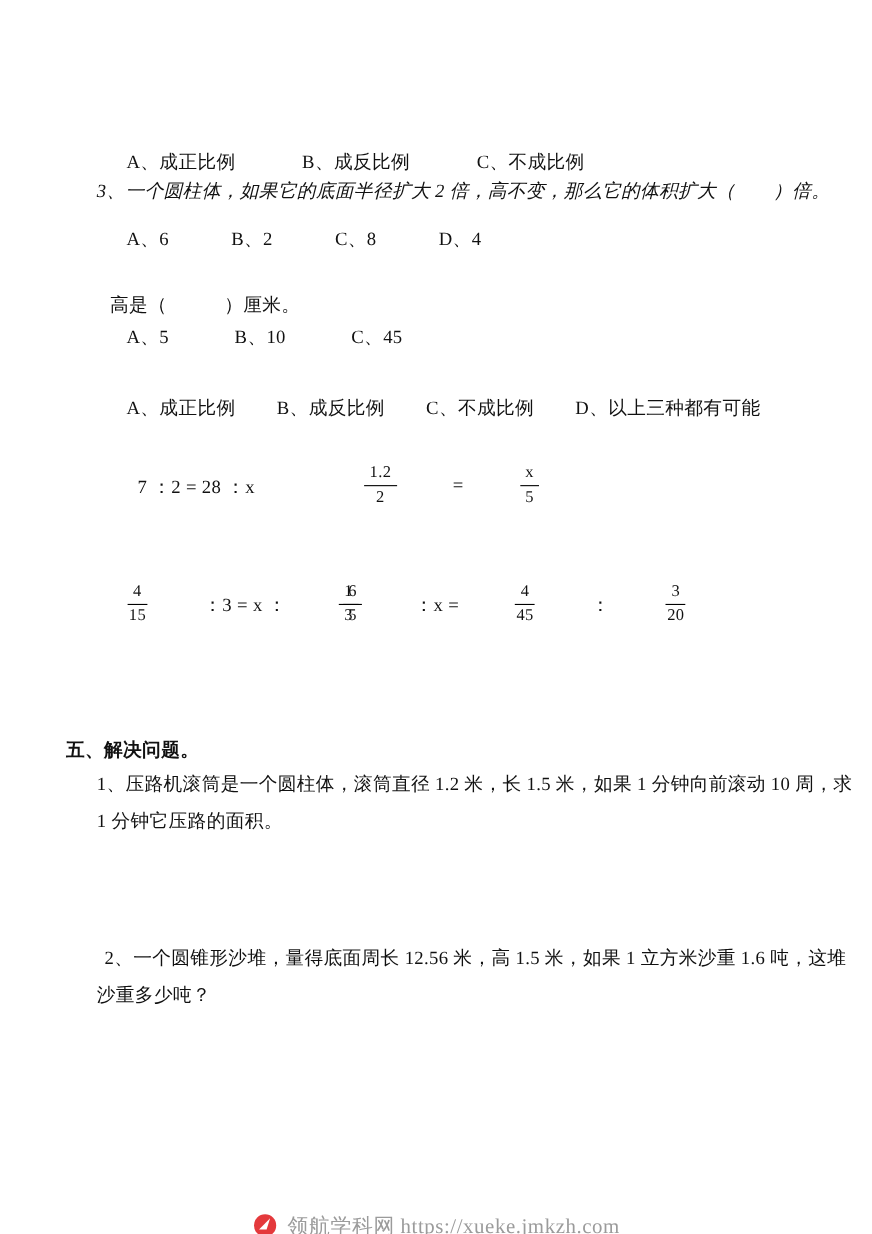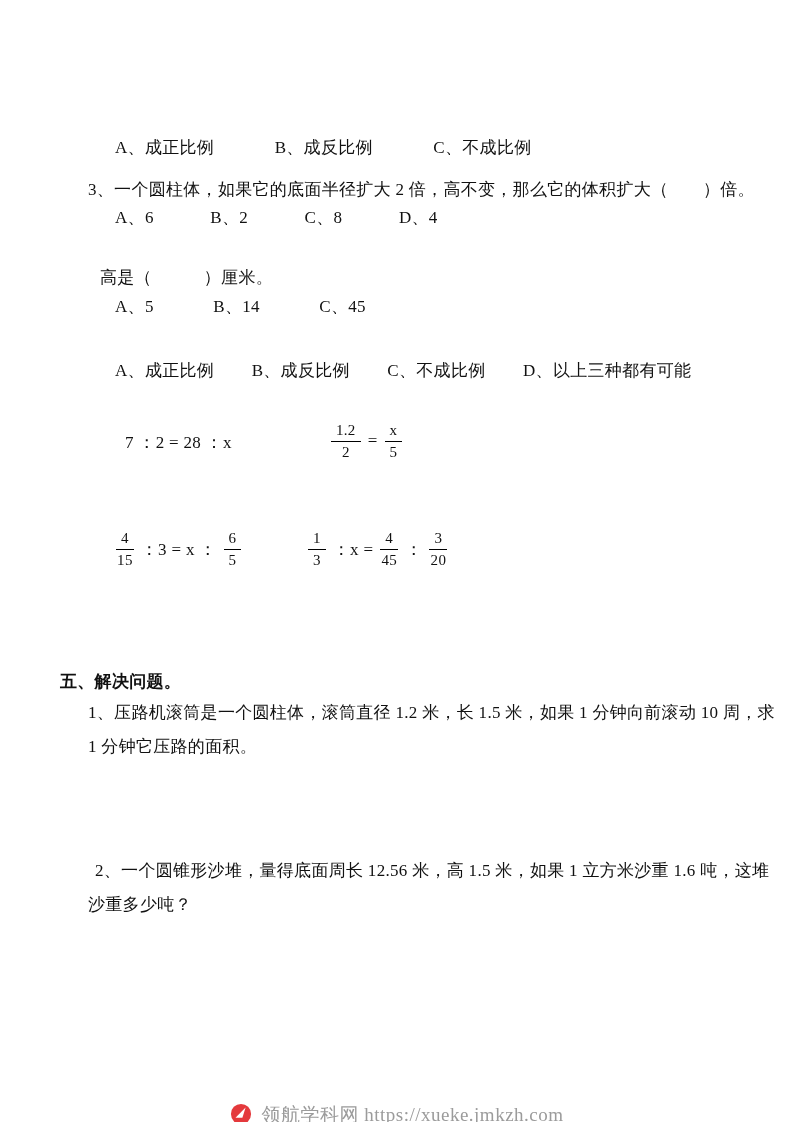--- a/index.html
+++ b/index.html
@@ -19,36 +19,36 @@
 
   
   .optrow span { display:inline-block; }
   #q2o span { margin-right:56px; }
   #q3o span { margin-right:52px; }
   #q4o span { margin-right:55px; }
   #q5o span { margin-right:33px; }
   .optrow span:last-child { margin-right:0; }
 
   
-  .eq { display:flex; align-items:center; }
+  .eq { display:flex; align-items:center;gap:44px; }
   .eq .txt { margin:0 4px; }
   .frac {
     display:inline-flex;
     flex-direction:column;
     align-items:center;
     font-size:15px;
     line-height:1.25;
     margin:0 3px;
   }
   .frac .num { border-bottom:1.5px solid #000; padding:0 5px 1px; }
   .frac .den { padding-top:1px; }
 
   
   #q2o  { top:96px;  left:115px; }
-  #q3   { top:138px; left:88px;  }
+  #q3   { top:122px; left:88px;font-style:italic;  }
   #q3o  { top:166px; left:115px; }
   #q4a  { top:199px; left:84px;  }
   #q4b  { top:226px; left:100px; }
   #q4o  { top:255px; left:115px; }
   #q5   { top:288px; left:92px;  }
   #q5o  { top:319px; left:115px; }
   #s4t  { top:353px; left:60px;  }
   #eq1  { top:391px; left:125px; }
   #eq2  { top:381px; left:328px; }
   #eq3  { top:489px; left:113px; }
@@ -89,21 +89,21 @@
   <div class="abs optrow" id="q3o">
     <span>A、6</span>
     <span>B、2</span>
     <span>C、8</span>
     <span>D、4</span>
   </div>
 
   <div class="abs" id="q4b">高是（　　　）厘米。</div>
   <div class="abs optrow" id="q4o">
     <span>A、5</span>
-    <span>B、14</span>
+    <span>B、10</span>
     <span>C、45</span>
   </div>
 
   <div class="abs optrow" id="q5o">
     <span>A、成正比例</span>
     <span>B、成反比例</span>
     <span>C、不成比例</span>
     <span>D、以上三种都有可能</span>
   </div>
 

